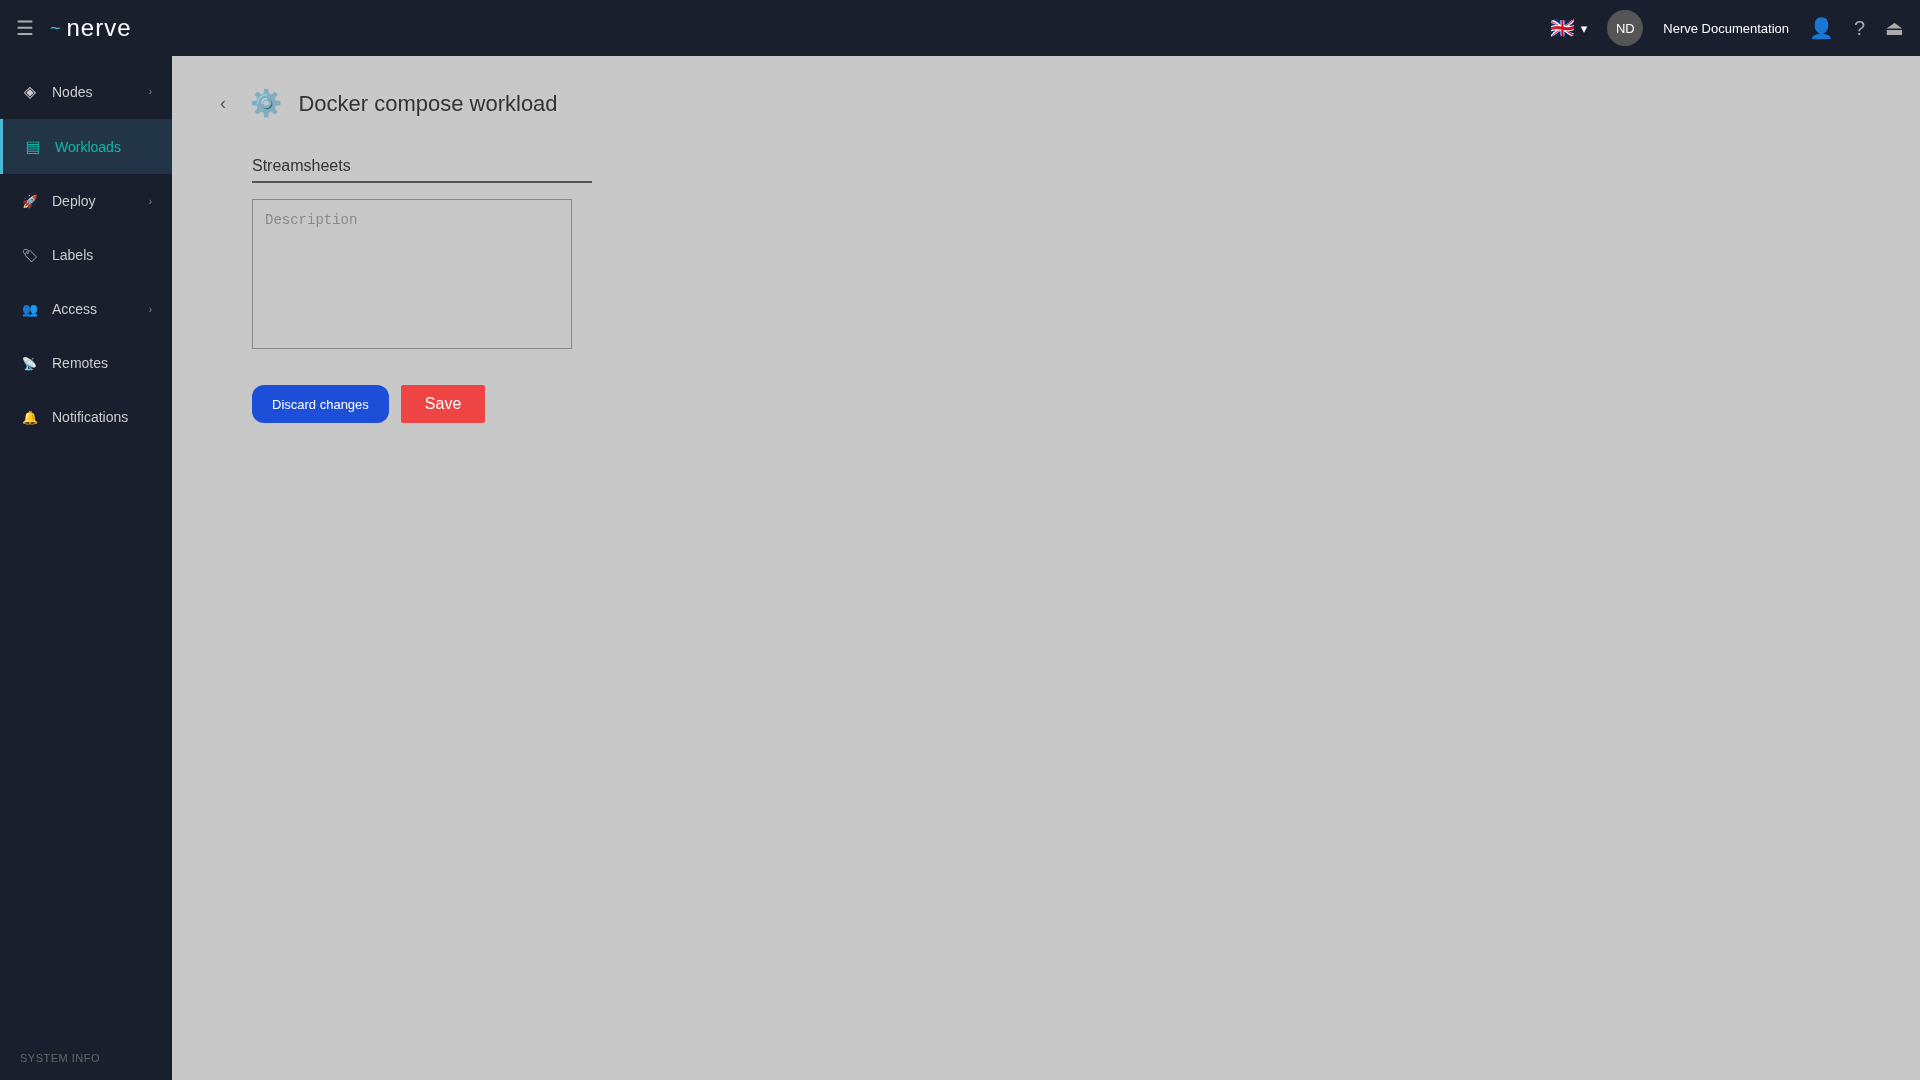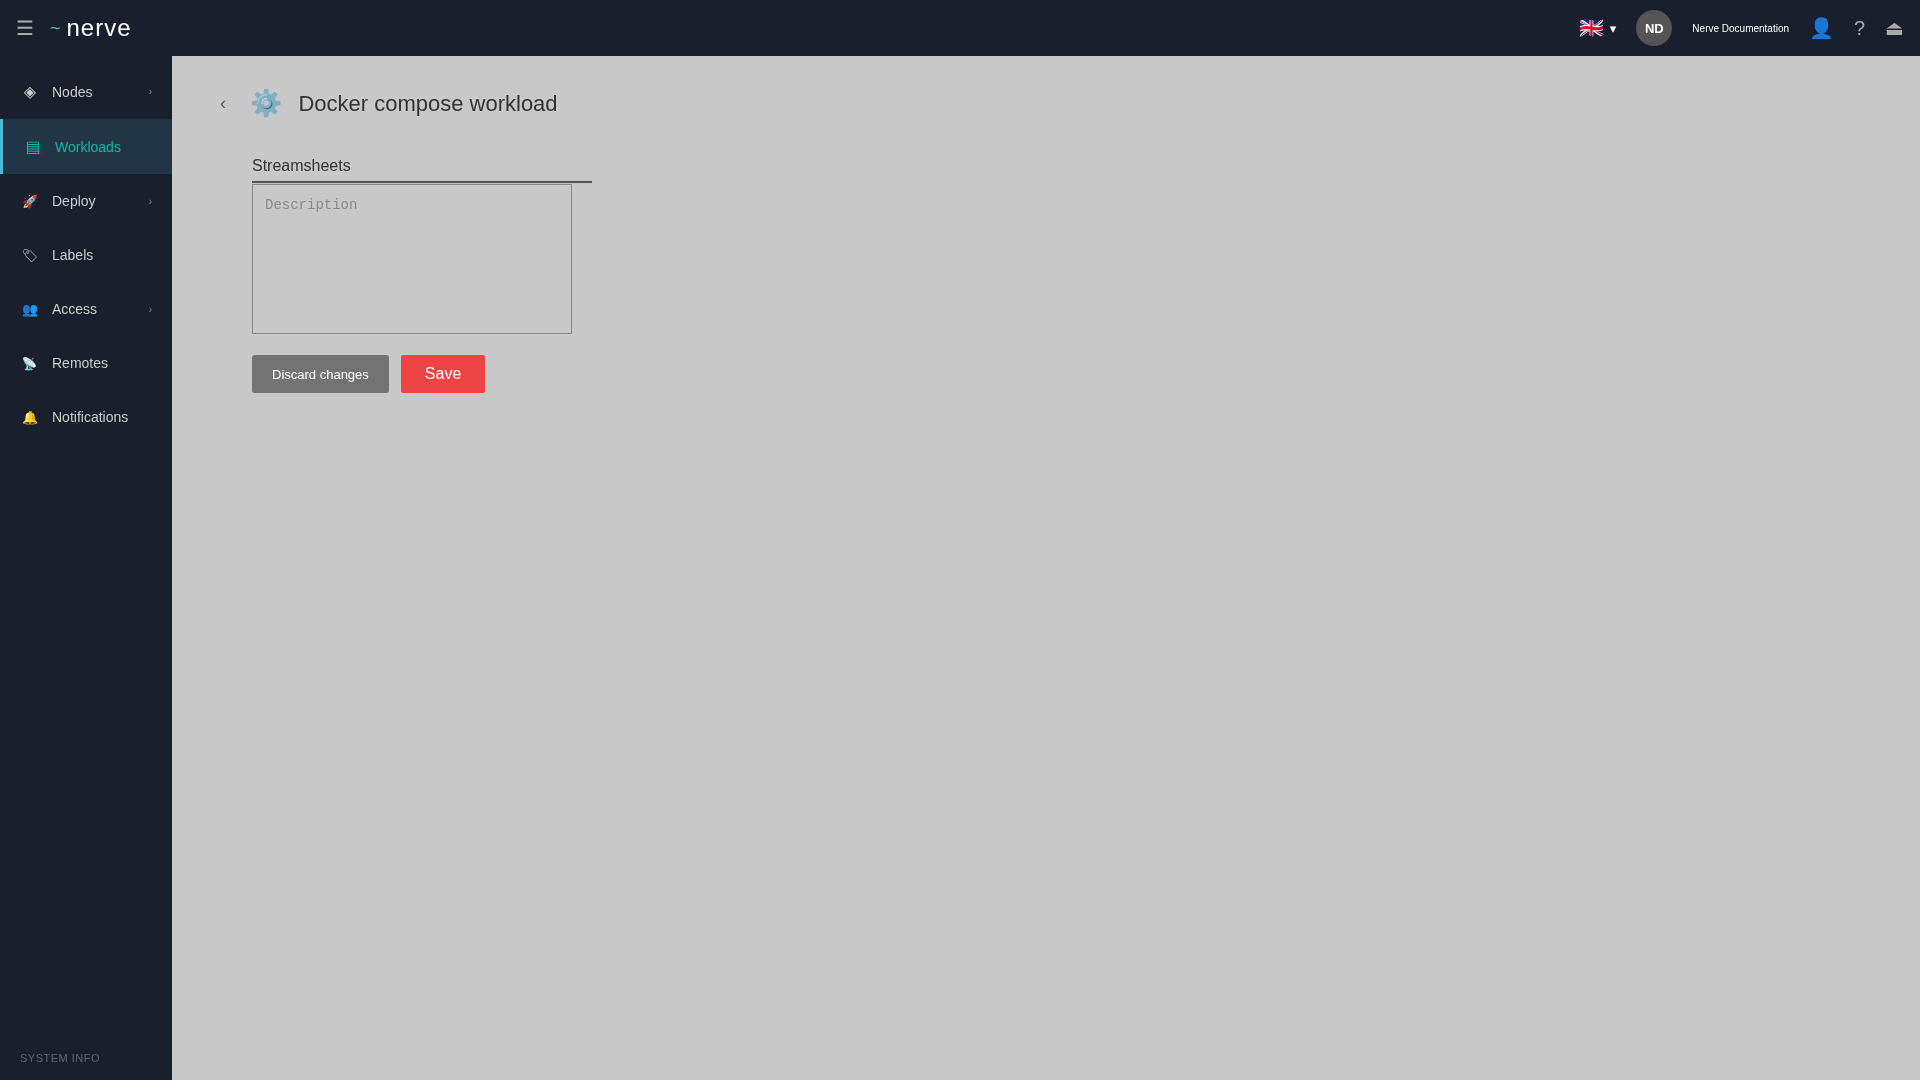--- a/index.html
+++ b/index.html
@@ -60,26 +60,26 @@
     .user-avatar {
       width: 36px;
       height: 36px;
       border-radius: 50%;
       background: #555;
       display: flex;
       align-items: center;
       justify-content: center;
       color: white;
       font-size: 13px;
-      font-weight: bold;
+      font-weight: normal;
       cursor: pointer;
     }
     .nerve-docs-link {
       color: white;
-      font-size: 10px;
+      font-size: 13px;
       cursor: pointer;
       text-decoration: none;
     }
     .nav-icon-btn {
       color: #aaa;
       font-size: 20px;
       cursor: pointer;
       background: none;
       border: none;
     }
@@ -170,21 +170,21 @@
     
     .form-area {
       display: flex;
       gap: 80px;
       align-items: flex-start;
       margin-left: 40px;
     }
     .form-left {
       display: flex;
       flex-direction: column;
-      gap: 1px;
+      gap: 16px;
       width: 340px;
     }
     .name-input {
       background: transparent;
       border: none;
       border-bottom: 2px solid #555;
       color: #333;
       font-size: 16px;
       padding: 6px 0;
       outline: none;
@@ -204,27 +204,27 @@
       font-family: Liberation Mono, monospace;
     }
     .desc-textarea::placeholder { color: #888; }
 
     .form-actions {
       display: flex;
       gap: 12px;
       margin-top: 20px;
     }
     .btn-discard {
-      background: #737373;
+      background: #1d4ed8;
       color: white;
       border: none;
       padding: 10px 20px;
       font-size: 13px;
       cursor: pointer;
-      border-radius: 3px;
+      border-radius: 12px;
     }
     .btn-save {
       background: #ef4444;
       color: white;
       border: none;
       padding: 10px 24px;
       font-size: 16px;
       cursor: pointer;
       border-radius: 2px;
     }

